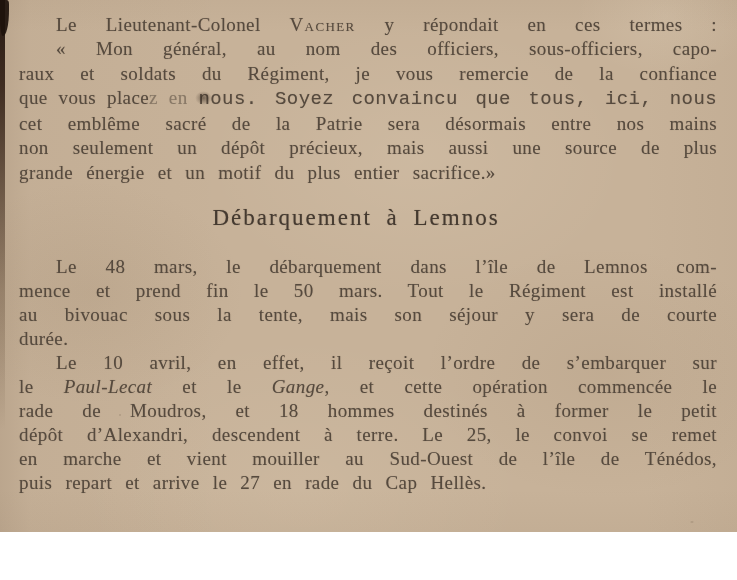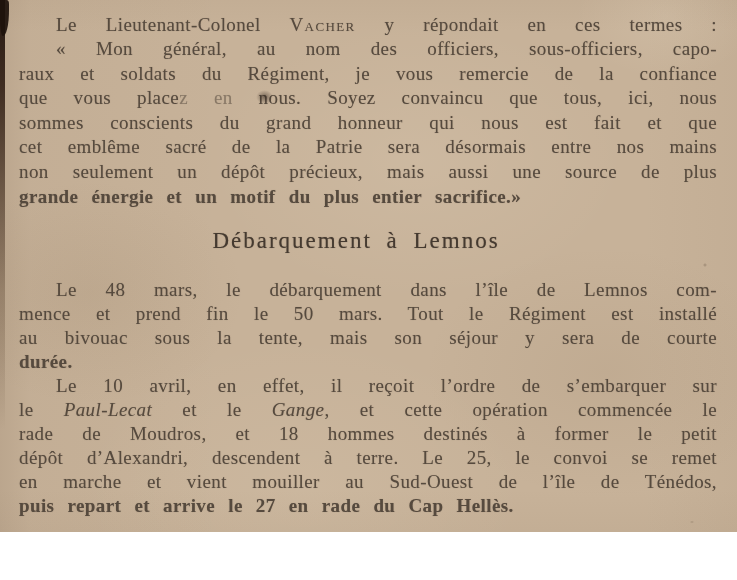--- a/index.html
+++ b/index.html
@@ -38,34 +38,34 @@
   }
   .content { position: absolute; left: 19px; top: 13px; width: 698px; }
   .line {
     font-size: 19px; line-height: 24px;
     text-align: justify; text-align-last: justify; -moz-text-align-last: justify;
     word-spacing: 0.14em; letter-spacing: 0.4px;
     text-shadow: 0 0 1px rgba(86,72,58,0.35);
   }
   .quote .line { line-height: 24.6px; }
   .indent { text-indent: 37px; }
-  .lastline { text-align-last: left; -moz-text-align-last: left; word-spacing: 0.42em; font-weight: bold; }
+  .lastline { text-align-last: left; -moz-text-align-last: left; word-spacing: 0.42em; }
   .smallcaps { font-variant: small-caps; letter-spacing: 1.4px; }
   .ital { font-style: italic; }
   .quote { margin-top: 22px; }
   .heading {
     margin: 17px 0 22px 0; transform: translateX(-12px);
     font-size: 23px; line-height: 30px; font-weight: normal;
     text-align: center; color: #453a30;
     letter-spacing: 2px; word-spacing: 7px;
     text-shadow: 0 0 1px rgba(60,48,38,0.45);
   }
   .paragraph { margin: 0; }
   .faded { opacity: 0.55; filter: blur(0.7px); }
-  .blot { position: relative; }
+  .blot { position: relative; font-family: Liberation Mono, monospace; }
   .blot::before {
     content: ""; position: absolute; left: -3px; top: 3px;
     width: 17px; height: 14px; border-radius: 50%;
     background: radial-gradient(ellipse at center, rgba(40,28,20,0.50), rgba(40,28,20,0) 70%);
   }
 </style>
 </head>
 <body>
 
 <div class="page">
@@ -73,21 +73,20 @@
   <div class="edge-blob"></div>
 
   <div class="content">
 
     <div class="line indent"><span>Le Lieutenant-Colonel </span><span class="smallcaps">Vacher</span><span> y répondait en ces termes :</span></div>
 
     <div class="paragraph quote">
       <div class="line indent">« Mon général, au nom des officiers, sous-officiers, capo-</div>
       <div class="line">raux et soldats du Régiment, je vous remercie de la confiance</div>
       <div class="line"><span>que vous place</span><span class="faded">z en </span><span class="blot">nous. Soyez convaincu que tous, ici, nous</span></div>
-      <div class="line">sommes conscients du grand honneur qui nous est fait et que</div>
       <div class="line">cet emblême sacré de la Patrie sera désormais entre nos mains</div>
       <div class="line">non seulement un dépôt précieux, mais aussi une source de plus</div>
       <div class="line lastline">grande énergie et un motif du plus entier sacrifice.»</div>
     </div>
 
     <h2 class="heading">Débarquement à Lemnos</h2>
 
     <div class="paragraph">
       <div class="line indent">Le 48 mars, le débarquement dans l’île de Lemnos com-</div>
       <div class="line">mence et prend fin le 50 mars. Tout le Régiment est installé</div>

